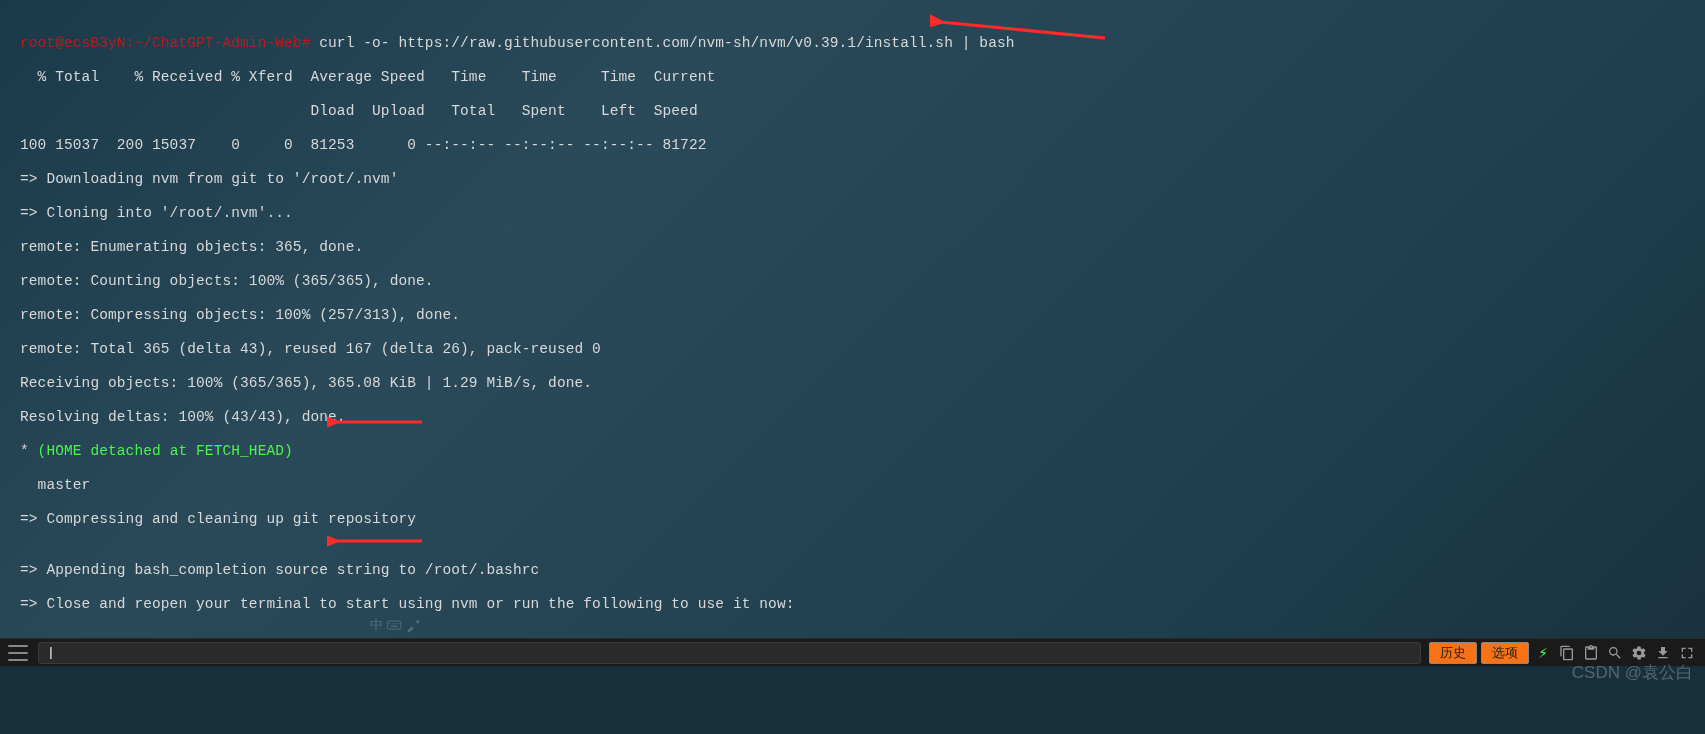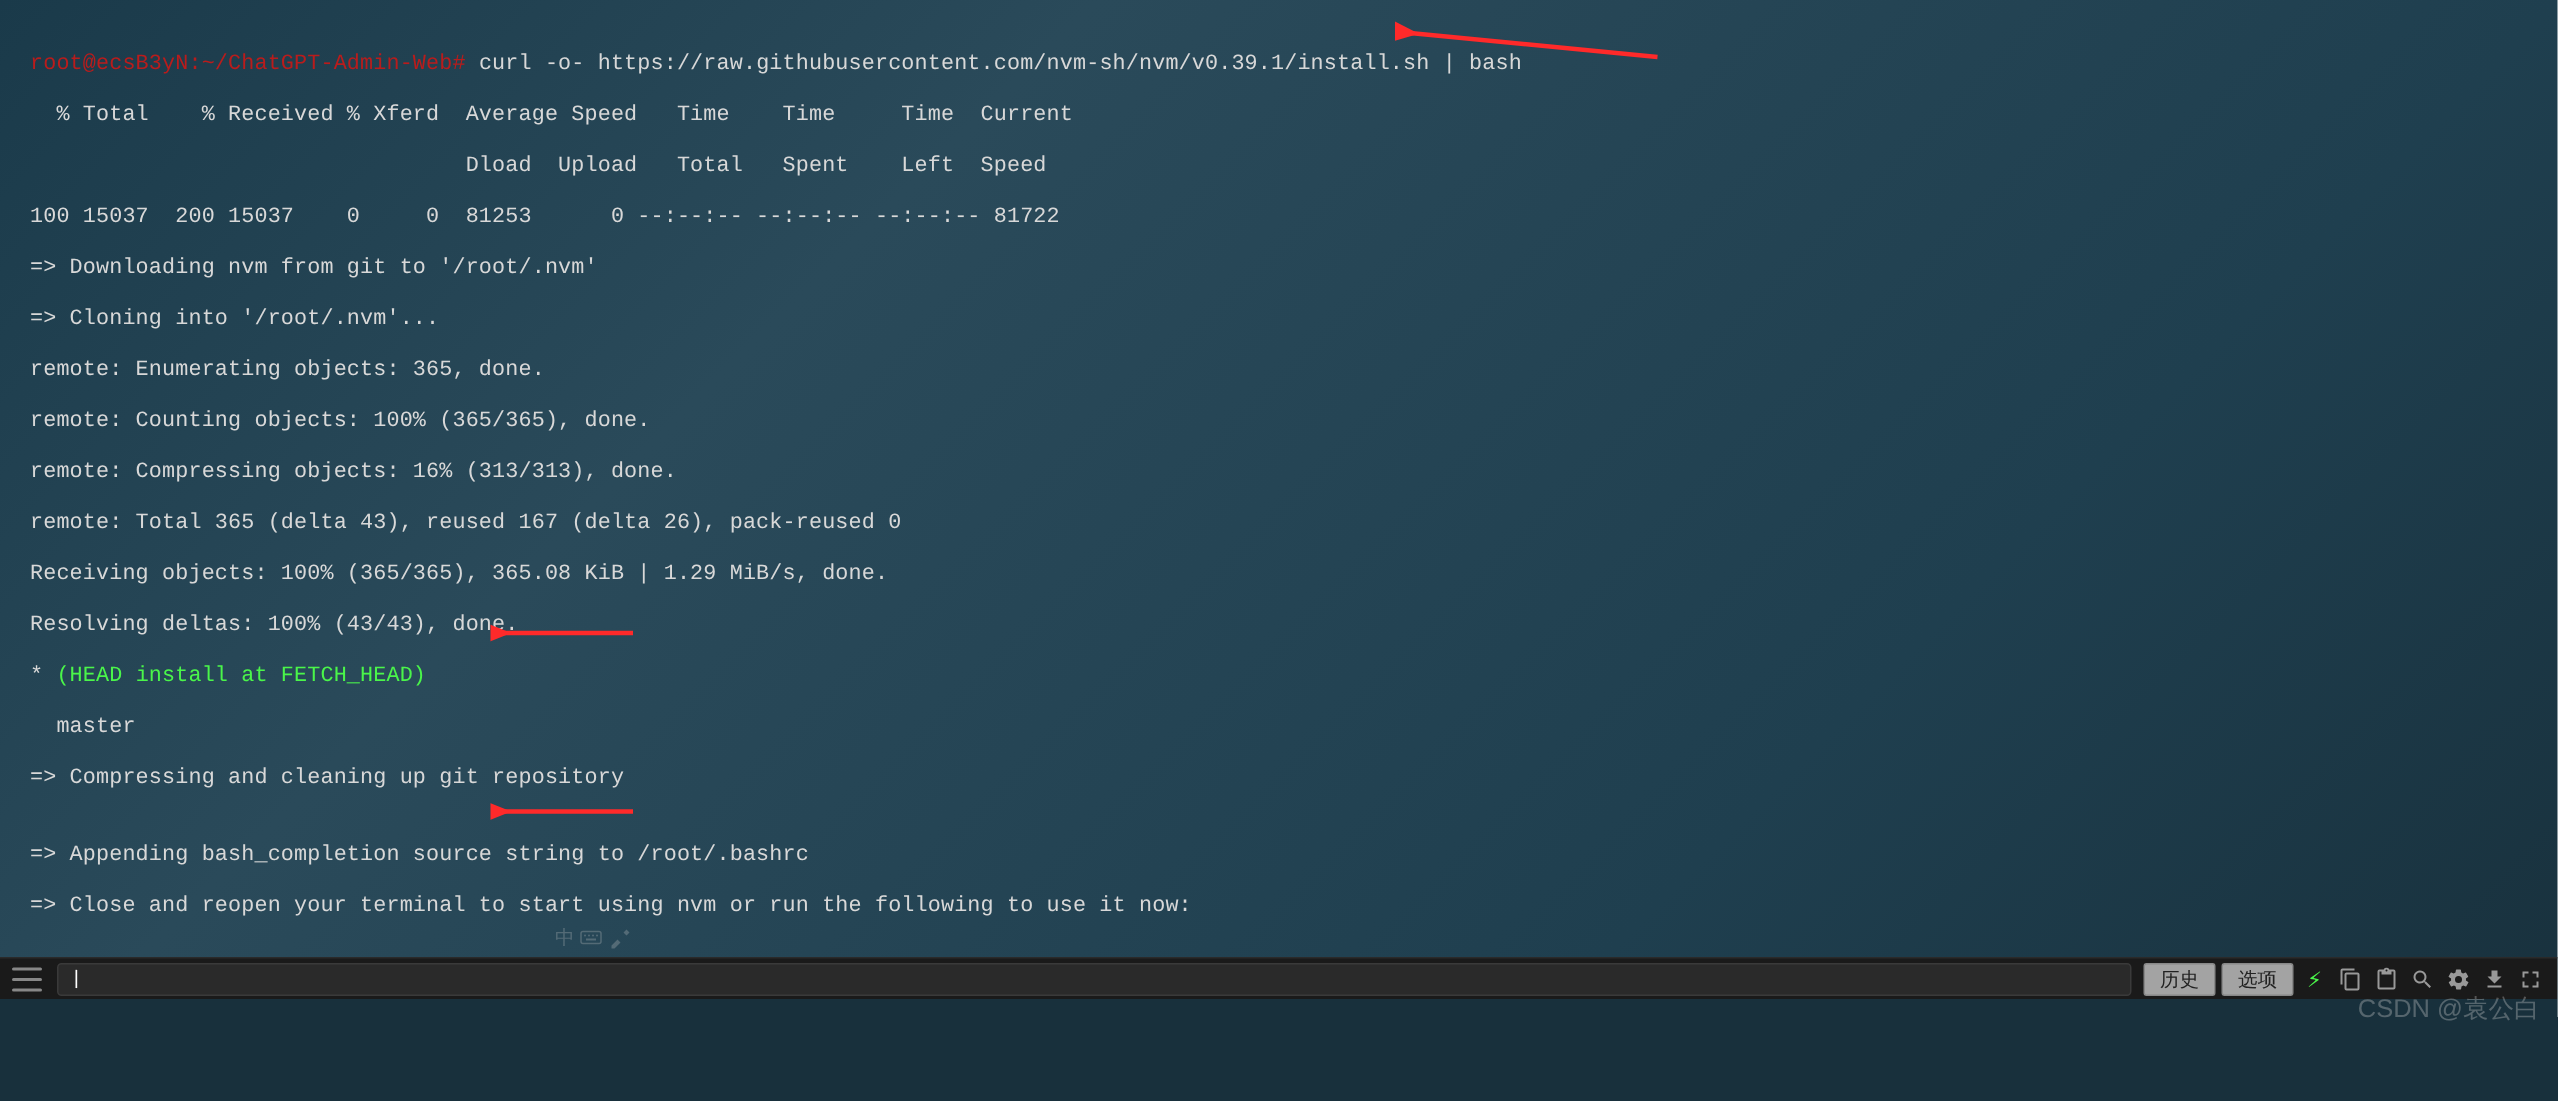--- a/index.html
+++ b/index.html
@@ -57,21 +57,21 @@
     font-size: 13px;
     outline: none;
   }
   .status-right {
     display: flex;
     align-items: center;
     gap: 4px;
     margin-left: 8px;
   }
   .btn {
-    background: #a3a3a3;
+    background: #f97316;
     color: #222;
     border: 1px solid #888;
     border-radius: 2px;
     height: 22px;
     padding: 0 10px;
     font-size: 13px;
     font-family: sans-serif;
     cursor: pointer;
   }
   .icon {
@@ -117,25 +117,25 @@
 
 <div class="terminal">
 <div class="line"><span class="prompt">root@ecsB3yN:~/ChatGPT-Admin-Web#</span><span> curl -o- https://raw.githubusercontent.com/nvm-sh/nvm/v0.39.1/install.sh | bash</span></div>
 <div class="line">  % Total    % Received % Xferd  Average Speed   Time    Time     Time  Current</div>
 <div class="line">                                 Dload  Upload   Total   Spent    Left  Speed</div>
 <div class="line">100 15037  200 15037    0     0  81253      0 --:--:-- --:--:-- --:--:-- 81722</div>
 <div class="line">=&gt; Downloading nvm from git to '/root/.nvm'</div>
 <div class="line">=&gt; Cloning into '/root/.nvm'...</div>
 <div class="line">remote: Enumerating objects: 365, done.</div>
 <div class="line">remote: Counting objects: 100% (365/365), done.</div>
-<div class="line">remote: Compressing objects: 16% (313/313), done.</div>
+<div class="line">remote: Compressing objects: 100% (257/313), done.</div>
 <div class="line">remote: Total 365 (delta 43), reused 167 (delta 26), pack-reused 0</div>
 <div class="line">Receiving objects: 100% (365/365), 365.08 KiB | 1.29 MiB/s, done.</div>
 <div class="line">Resolving deltas: 100% (43/43), done.</div>
-<div class="line"><span>* </span><span class="green">(HEAD install at FETCH_HEAD)</span></div>
+<div class="line"><span>* </span><span class="green">(HOME detached at FETCH_HEAD)</span></div>
 <div class="line">  master</div>
 <div class="line">=&gt; Compressing and cleaning up git repository</div>
 <div class="line"></div>
 <div class="line">=&gt; Appending bash_completion source string to /root/.bashrc</div>
 <div class="line">=&gt; Close and reopen your terminal to start using nvm or run the following to use it now:</div>
 <div class="line"></div>
 <div class="line">export NVM_DIR="$HOME/.nvm"</div>
 <div class="line">[ -s "$NVM_DIR/nvm.sh" ] &amp;&amp; \. "$NVM_DIR/nvm.sh"  # This loads nvm</div>
 
 

